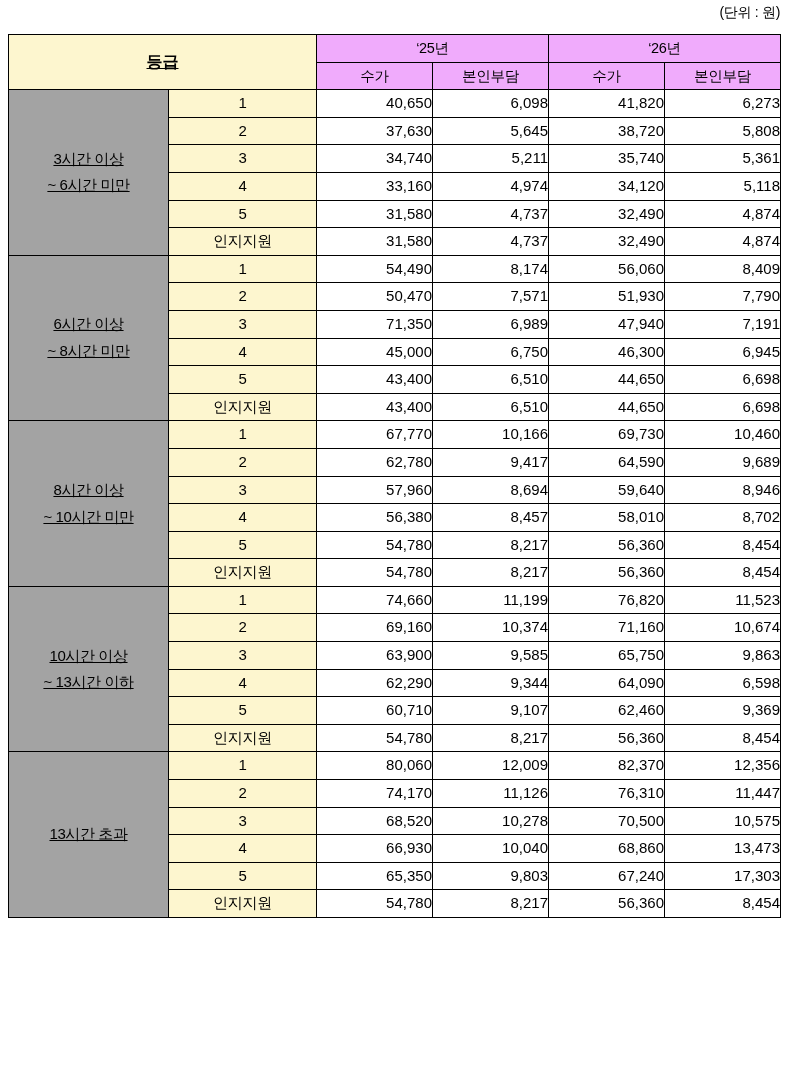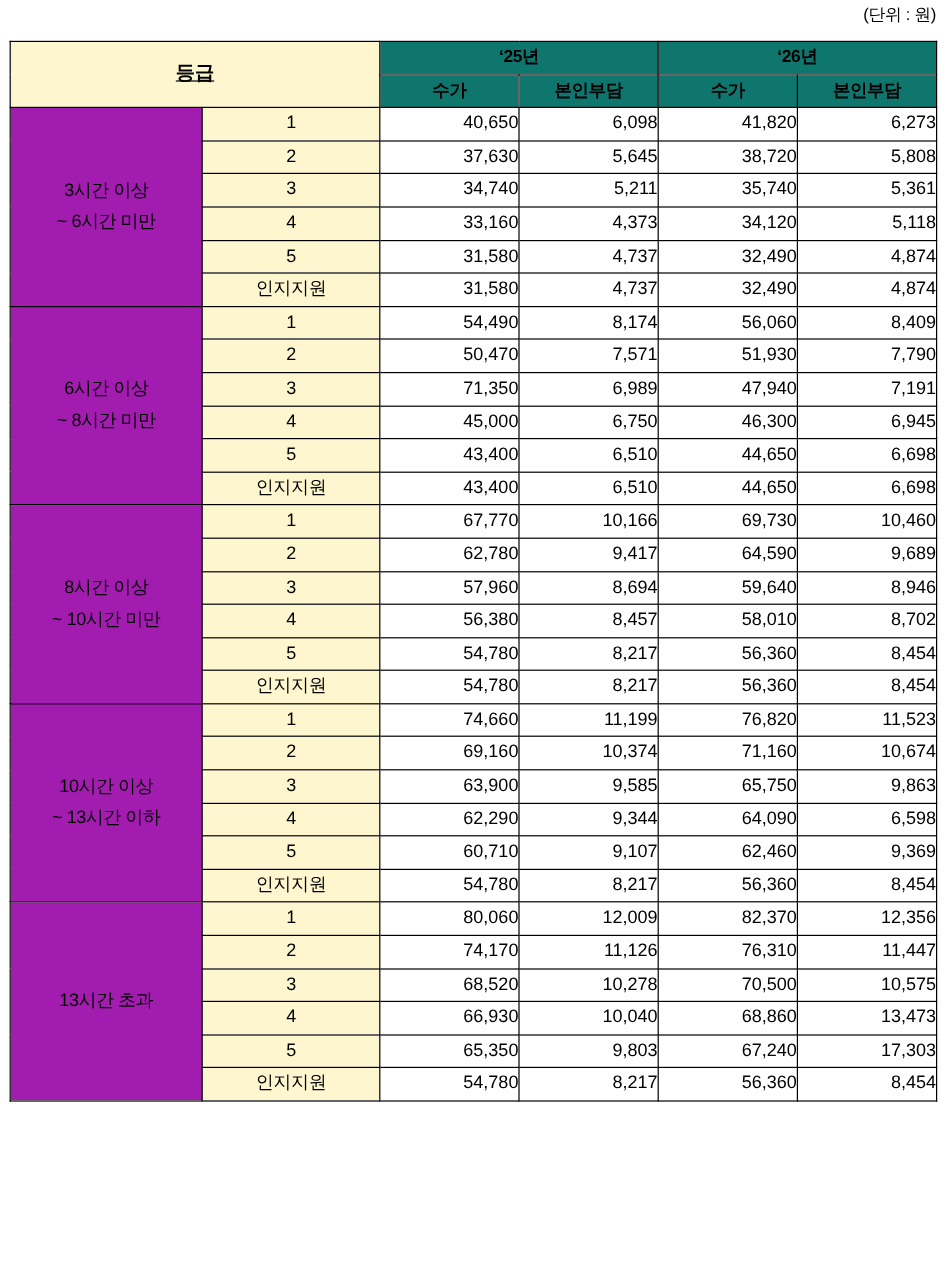--- a/index.html
+++ b/index.html
@@ -40,40 +40,41 @@
   table.rate-table th,
   table.rate-table td {
     border: 1px solid #000000;
     padding: 0;
     height: 26.6px;
     line-height: 26.6px;
     overflow: hidden;
     white-space: nowrap;
   }
   th.hdr {
-    background: #0f766e;
-    font-weight: bold;
+    background: #f0abfc;
+    font-weight: normal;
     text-align: center;
     letter-spacing: -0.3px;
   }
   th.hdr-grade {
     background: #fdf6cf;
     font-weight: bold;
     text-align: center;
     font-size: 16px;
     text-decoration: underline;
   }
   td.group-cell {
-    background: #a21caf;
+    background: #a3a3a3;
     text-align: center;
     font-size: 15px;
     letter-spacing: -0.4px;
     line-height: 1.45;
     white-space: normal;
     padding: 0 2px;
+    text-decoration: underline;
   }
   td.group-cell .gl {
     display: block;
   }
   td.grade-cell {
     background: #fdf6cf;
     text-align: center;
     font-size: 15px;
     letter-spacing: -0.3px;
   }
@@ -139,21 +140,21 @@
         <tr>
           <td class="grade-cell">3</td>
           <td class="num">34,740</td>
           <td class="num">5,211</td>
           <td class="num">35,740</td>
           <td class="num">5,361</td>
         </tr>
         <tr>
           <td class="grade-cell">4</td>
           <td class="num">33,160</td>
-          <td class="num">4,373</td>
+          <td class="num">4,974</td>
           <td class="num">34,120</td>
           <td class="num">5,118</td>
         </tr>
         <tr>
           <td class="grade-cell">5</td>
           <td class="num">31,580</td>
           <td class="num">4,737</td>
           <td class="num">32,490</td>
           <td class="num">4,874</td>
         </tr>

